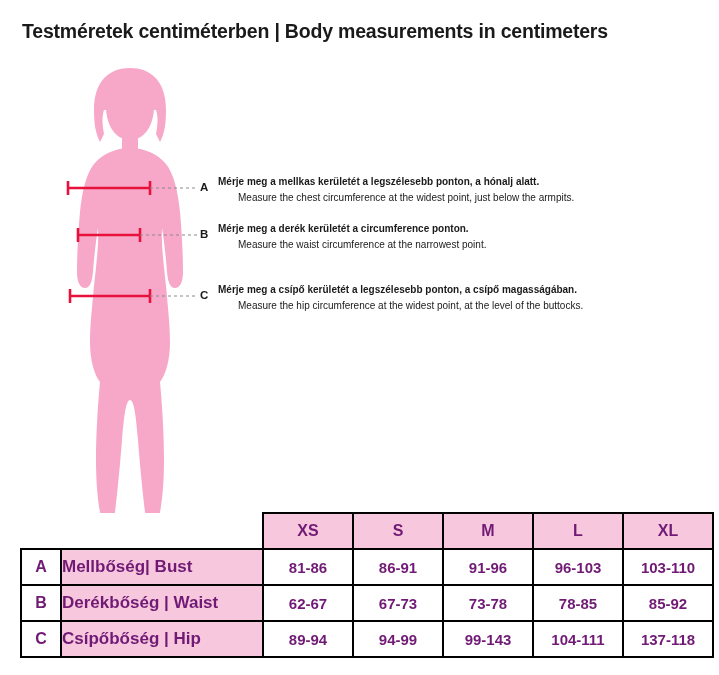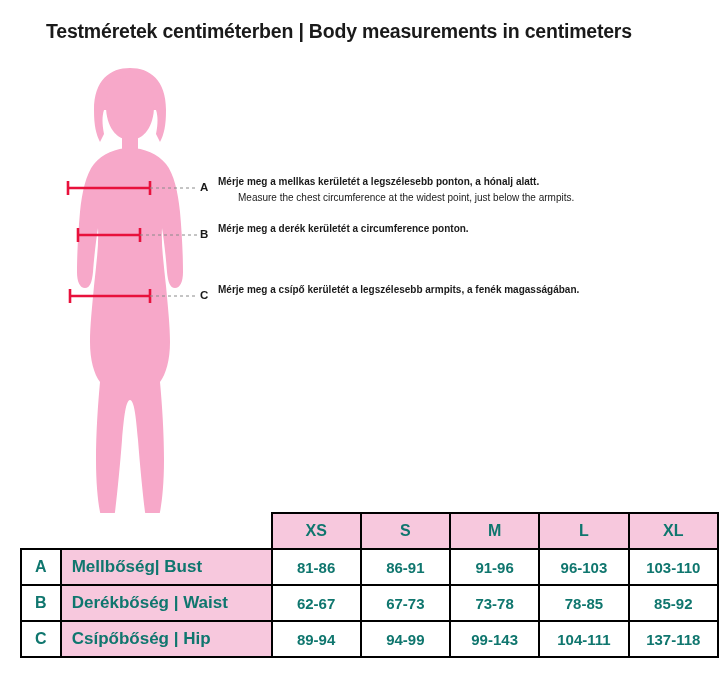--- a/index.html
+++ b/index.html
@@ -20,21 +20,20 @@
   }
   .title {
     position: absolute;
     left: 22px;
     top: 20px;
     font-size: 19.5px;
     font-weight: bold;
     color: #1a1a1a;
     letter-spacing: -0.2px;
     white-space: nowrap;
-    margin-left: 24px;
   }
 
   
   .figure {
     position: absolute;
     left: 40px;
     top: 60px;
     width: 180px;
     height: 470px;
   }
@@ -60,21 +59,21 @@
   .callout .lines .l1 { font-weight: bold; }
   .callout .lines .l2 { font-weight: normal; margin-left: 20px; }
 
   
   .size-table {
     position: absolute;
     left: 20px;
     top: 512px;
     border-collapse: collapse;
     font-size: 15px;
-    color: #0f766e;
+    color: #701a75;
   }
   .size-table td, .size-table th {
     border: 2px solid #000000;
     padding: 0;
     text-align: center;
     vertical-align: middle;
     height: 34px;
     font-weight: bold;
   }
   .size-table .hdr-blank {
@@ -86,21 +85,20 @@
     width: 88px;
     font-size: 16px;
   }
   .size-table tbody td.letter-col {
     width: 38px;
     font-size: 16px;
   }
   .size-table tbody td.label-col {
     width: 200px;
     text-align: left;
-    padding-left: 10px;
     font-size: 17px;
     background: #f7c8dd;
   }
   .size-table tbody td.val-col {
     width: 88px;
     font-size: 15px;
     margin-left: 8px;
   }
 </style>
 </head>
@@ -184,27 +182,29 @@
     <div class="lines" style="left:18px; top:-6px;">
       <div class="l1">Mérje meg a mellkas kerületét a legszélesebb ponton, a hónalj alatt.</div>
       <div class="l2">Measure the chest circumference at the widest point, just below the armpits.</div>
     </div>
   </div>
 
   <div class="callout" style="left:200px; top:227px; width:500px; height:42px;">
     <div class="letter" style="left:0px; top:1px;">B</div>
     <div class="lines" style="left:18px; top:-6px;">
       <div class="l1">Mérje meg a derék kerületét a circumference ponton.</div>
+      <div class="l2">Measure the waist circumference at the narrowest point.</div>
     </div>
   </div>
 
   <div class="callout" style="left:200px; top:288px; width:500px; height:42px;">
     <div class="letter" style="left:0px; top:1px;">C</div>
     <div class="lines" style="left:18px; top:-6px;">
-      <div class="l1">Mérje meg a csípő kerületét a legszélesebb armpits, a fenék magasságában.</div>
+      <div class="l1">Mérje meg a csípő kerületét a legszélesebb ponton, a csípő magasságában.</div>
+      <div class="l2">Measure the hip circumference at the widest point, at the level of the buttocks.</div>
     </div>
   </div>
 
   <table class="size-table">
     <thead>
       <tr>
         <th class="hdr-blank"></th>
         <th class="hdr-blank"></th>
         <th class="size-col">XS</th>
         <th class="size-col">S</th>

